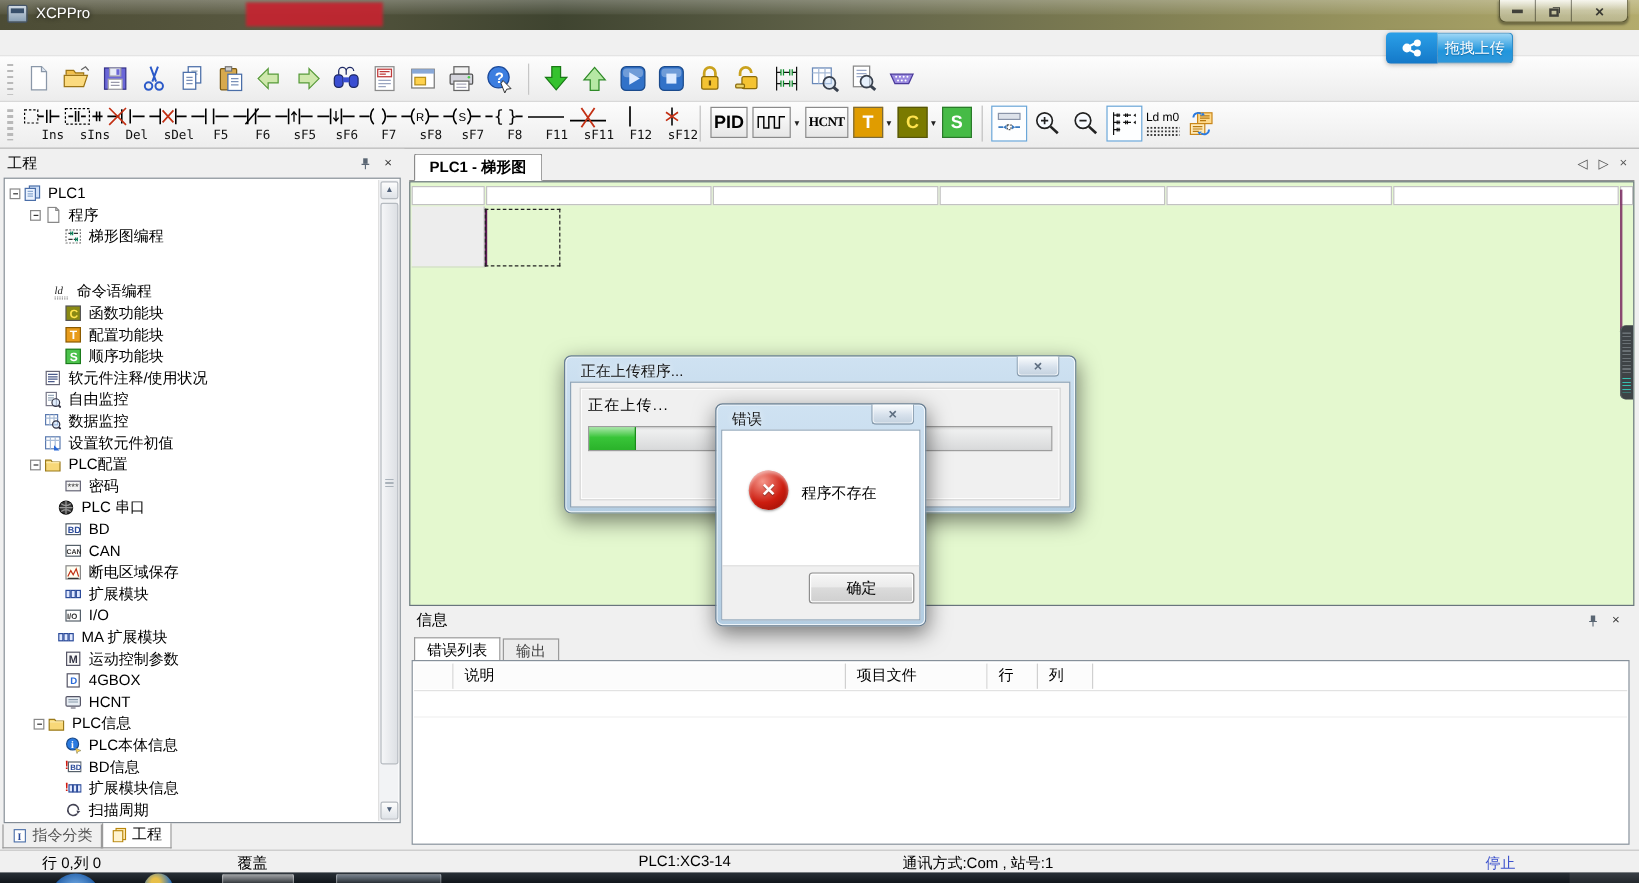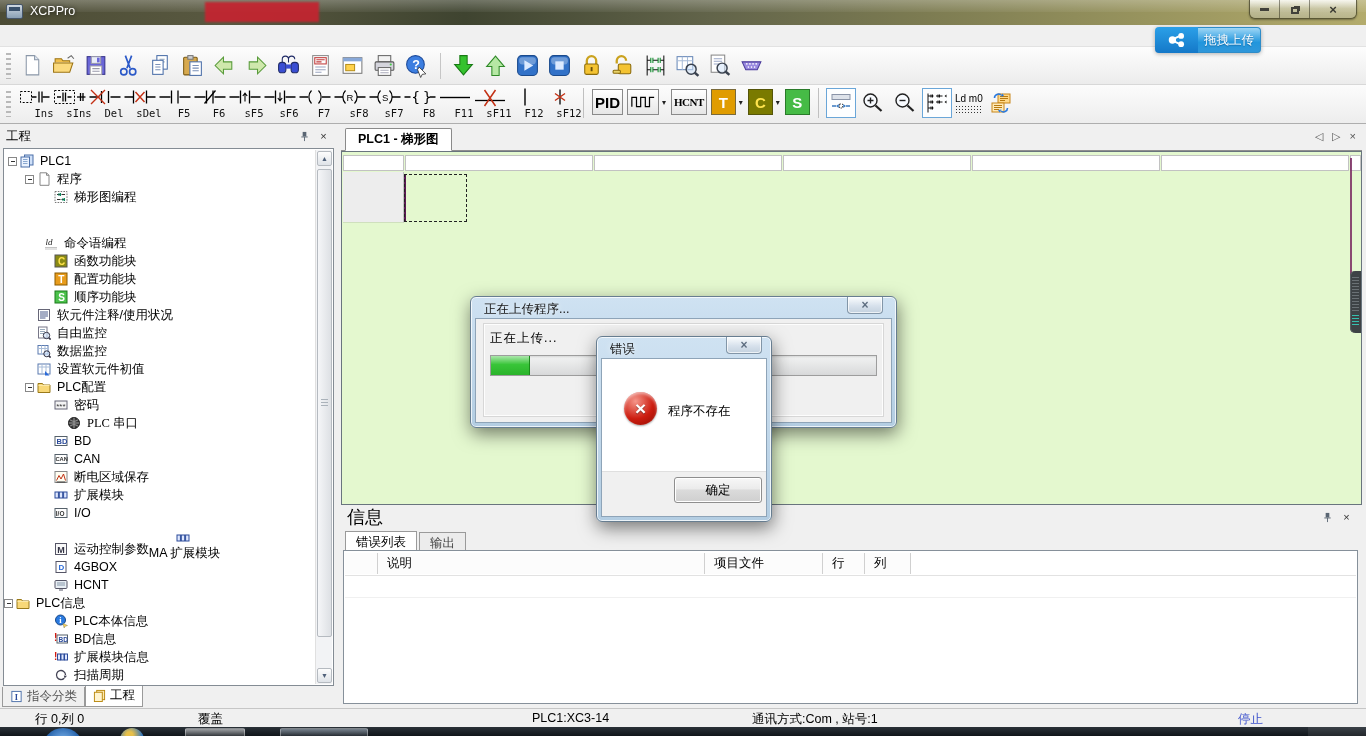--- a/index.html
+++ b/index.html
@@ -95,21 +95,21 @@
 #sel{position:absolute;left:62px;top:22px;width:63px;height:48px;border:1px dashed #222;}
 #lrail{position:absolute;left:62px;top:22px;width:2px;height:48px;background:#5c1a55;}
 #rrail{position:absolute;right:9px;top:6px;width:2px;height:136px;background:#7a2a60;opacity:.85;}
 #edge-widget{position:absolute;right:0;top:119px;width:11px;height:62px;background:#3e4346;border-radius:5px 0 0 5px;box-shadow:inset 1px 0 0 #5a6164;padding:6px 2px 3px;}
 #edge-widget .stripes{height:36px;background:repeating-linear-gradient(#6a7175 0 1px,transparent 1px 3px);}
 #edge-widget .teal{height:12px;margin-top:2px;background:repeating-linear-gradient(#35c0b0 0 1px,transparent 1px 3px);}
 
 
 #info-panel{position:absolute;left:341px;top:505px;width:1021px;height:203px;background:#f0f0f0;}
 #ip-title{position:absolute;left:2px;top:2px;right:4px;height:20px;display:flex;align-items:center;padding:0 4px;}
-#ip-title .t{flex:1;font-size:18px;}
+#ip-title .t{flex:1;font-size:13px;}
 #ip-tabs{position:absolute;left:4px;top:26px;height:21px;display:flex;align-items:flex-end;}
 .iptab{padding:2px 10px 3px;border:1px solid #9a9a9a;background:#ececec;margin-right:2px;font-size:12.5px;color:#444;height:20px;}
 .iptab.active{background:#fff;border-bottom-color:#fff;color:#000;height:21px;}
 #ip-table{position:absolute;left:2px;top:45px;right:4px;bottom:4px;background:#fff;border:1px solid #86909a;}
 .ipcol{position:absolute;top:2px;height:21px;border-right:1px solid #d0d0d0;display:flex;align-items:center;padding-left:9px;font-size:12.5px;background:#fcfcfc;}
 #ip-hline{position:absolute;left:1px;right:1px;top:24px;height:1px;background:#e2e2e2;}
 #ip-hline2{position:absolute;left:1px;right:1px;top:46px;height:1px;background:#f0f0f0;}
 
 
 #statusbar{position:absolute;left:0;top:708px;width:1366px;height:19px;background:#f0f0f0;border-top:1px solid #c6c6c6;font-size:12.5px;}
@@ -789,21 +789,21 @@
         <div class="trow" style="padding-left: 38px;">
           <span class="texp" style="visibility: hidden;"></span>
           <span class="tico">
             <svg viewBox="0 0 14 14" width="100%" height="100%">
               <rect x="1" y="3" width="12" height="8" fill="#f4f4f4" stroke="#667"></rect>
               <text x="2.2" y="10.5" font-size="8" fill="#333">***</text>
             </svg>
           </span>
           <span class="tlab">密码</span>
         </div>
-        <div class="trow" style="padding-left: 51px; font-family: Liberation Serif, serif;">
+        <div class="trow" style="padding-left: 32px;">
           <span class="texp" style="visibility: hidden;"></span>
           <span class="tico">
             <svg viewBox="0 0 14 14" width="100%" height="100%">
               <circle cx="7" cy="7" r="5.5" fill="#3a3a3a" stroke="#111"></circle>
               <path d="M1.5 7h11M7 1.5v11M3 3.8c2.5 2 5.5 2 8 0M3 10.2c2.5-2 5.5-2 8 0" stroke="#999" fill="none"></path>
             </svg>
           </span>
           <span class="tlab">PLC 串口</span>
         </div>
         <div class="trow" style="padding-left: 38px;">
@@ -851,21 +851,21 @@
         <div class="trow" style="padding-left: 38px;">
           <span class="texp" style="visibility: hidden;"></span>
           <span class="tico">
             <svg viewBox="0 0 14 14" width="100%" height="100%">
               <rect x="1" y="2.5" width="12" height="9" fill="#fff" stroke="#55606a"></rect>
               <text x="1.8" y="9.5" font-size="6.5" font-weight="bold" fill="#333" font-family="Liberation Sans">I/O</text>
             </svg>
           </span>
           <span class="tlab">I/O</span>
         </div>
-        <div class="trow" style="padding-left: 32px; flex-direction: column;">
+        <div class="trow" style="padding-left: 32px;">
           <span class="texp" style="visibility: hidden;"></span>
           <span class="tico">
             <svg viewBox="0 0 14 14" width="100%" height="100%">
               <rect x="1" y="4" width="3.4" height="6" fill="#dfe8ff" stroke="#2a4a9a"></rect>
               <rect x="5.3" y="4" width="3.4" height="6" fill="#dfe8ff" stroke="#2a4a9a"></rect>
               <rect x="9.6" y="4" width="3.4" height="6" fill="#dfe8ff" stroke="#2a4a9a"></rect>
             </svg>
           </span>
           <span class="tlab">MA 扩展模块</span>
         </div>
@@ -893,21 +893,21 @@
           <span class="texp" style="visibility: hidden;"></span>
           <span class="tico">
             <svg viewBox="0 0 14 14" width="100%" height="100%">
               <rect x="1" y="2.5" width="12" height="8" rx="1" fill="#e8eef4" stroke="#556"></rect>
               <path d="M3 5h8M3 7h8" stroke="#89a"></path>
               <path d="M5 12h4" stroke="#556"></path>
             </svg>
           </span>
           <span class="tlab">HCNT</span>
         </div>
-        <div class="trow" style="">
+        <div class="trow" style=" margin-left: 24px;">
           <span class="texp"></span>
           <span class="tico">
             <svg viewBox="0 0 14 14" width="100%" height="100%">
               <path d="M1 3.5h4.5l1 1.5H13v7.5H1z" fill="#f8d878" stroke="#9a7a1a"></path>
               <path d="M1.5 5.5h11" stroke="#fbe8a8"></path>
             </svg>
           </span>
           <span class="tlab">PLC信息</span>
         </div>
         <div class="trow" style="padding-left: 38px;">

